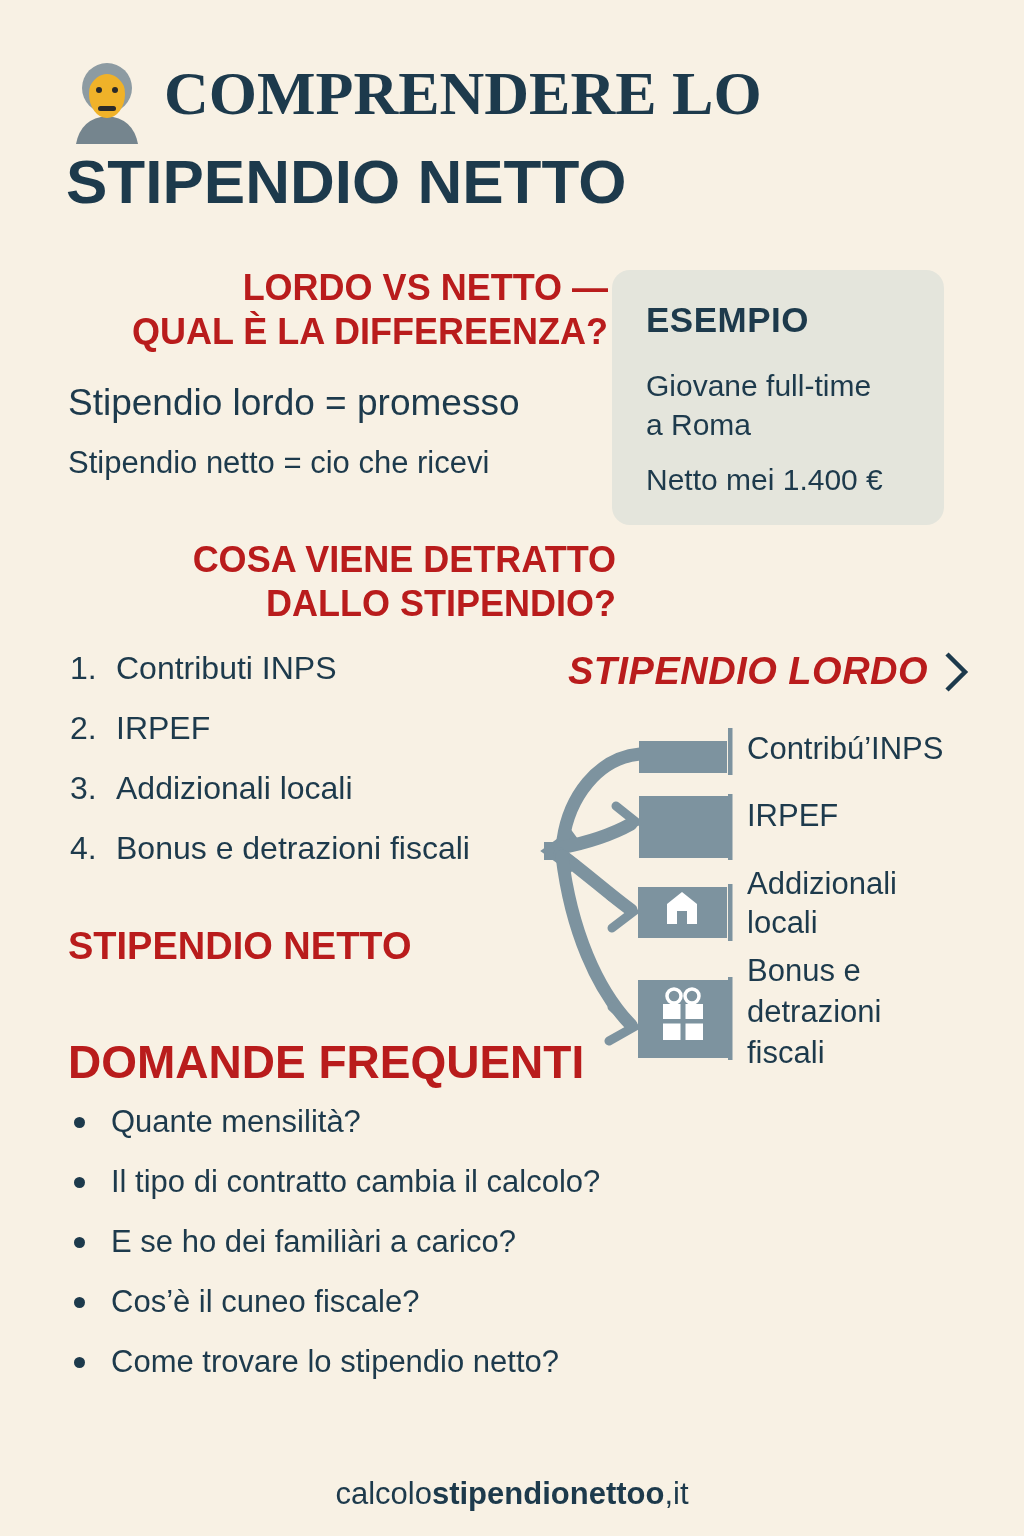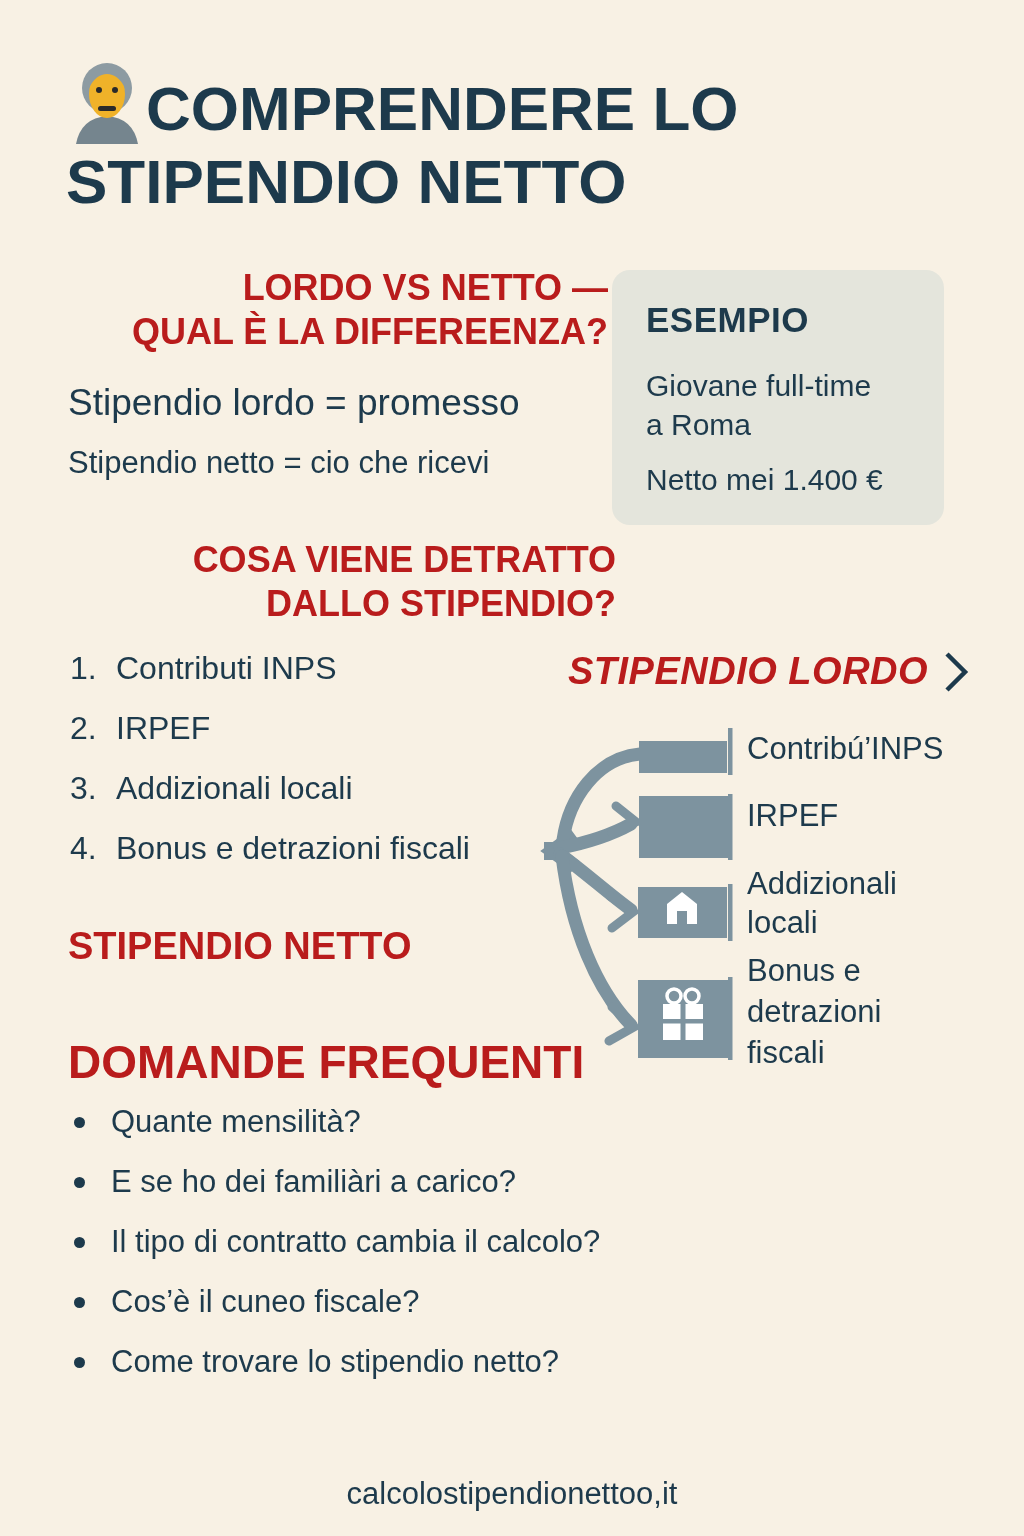--- a/index.html
+++ b/index.html
@@ -5,21 +5,21 @@
   html,body{margin:0;padding:0;}
   .canvas{
     position:relative;
     width:1024px;height:1536px;
     background:#f8f1e4;
     font-family:"Liberation Sans", sans-serif;
     color:#1d3a4c;
     overflow:hidden;
   }
   
-  .title-row{position:absolute;left:68px;top:58px;display:flex;align-items:flex-end;}
+  .title-row{position:absolute;left:68px;top:58px;display:flex;align-items:flex-start;gap:18px;font-family:Liberation Serif, serif;}
   .emoji{width:78px;height:86px;flex:0 0 auto;}
   .title-l1{font-size:62px;font-weight:700;letter-spacing:0px;color:#1d3a4c;white-space:nowrap;}
   .title-l2{position:absolute;left:66px;top:146px;font-size:62px;font-weight:700;color:#1d3a4c;white-space:nowrap;}
   
   .h2{font-weight:700;font-size:36px;line-height:44px;color:#b91c1c;letter-spacing:0px;text-align:right;}
   
   .lordo-head{position:absolute;left:68px;top:266px;width:540px;}
   .lordo-body1{position:absolute;left:68px;top:382px;font-size:37px;}
   .lordo-body2{position:absolute;left:68px;top:445px;font-size:31px;}
   
@@ -46,21 +46,21 @@
   .dl2{top:864px;}
   .dl3{top:950px;line-height:41px;}
   
   .netto-head{position:absolute;left:68px;top:924px;font-size:38px;}
   .faq-head{position:absolute;left:68px;top:1040px;font-size:46px;}
   .faq-list{position:absolute;left:74px;top:1104px;}
   .faq-item{display:flex;align-items:flex-start;font-size:31px;height:60px;}
   .dot{width:11px;height:11px;border-radius:50%;background:#1d3a4c;margin:13px 26px 0 0;flex:0 0 auto;}
   
   .footer{position:absolute;left:0;top:1476px;width:1024px;text-align:center;font-size:31px;color:#1d3a4c;}
-  .fw-b{font-weight:400;}
+  .fw-b{font-weight:700;}
 </style>
 </head>
 <body>
 
 <div class="canvas">
 
   <div class="title-row">
     <svg class="emoji" viewBox="0 0 78 86">
       <ellipse cx="39" cy="30" rx="25" ry="25" fill="#8d9ba2"></ellipse>
       <path d="M8,86 Q13,60 39,58 Q65,60 70,86 Z" fill="#75858e"></path>
@@ -167,25 +167,25 @@
   <div class="h2 netto-head">STIPENDIO NETTO</div>
 
   <div class="h2 faq-head">DOMANDE FREQUENTI</div>
   <ul class="faq-list" style="list-style:none;margin:0;padding:0;">
     <li class="faq-item">
       <span class="dot"></span>
       <span>Quante mensilità?</span>
     </li>
     <li class="faq-item">
       <span class="dot"></span>
-      <span>E se ho dei familiàri a carico?</span>
+      <span>Il tipo di contratto cambia il calcolo?</span>
     </li>
     <li class="faq-item">
       <span class="dot"></span>
-      <span>Il tipo di contratto cambia il calcolo?</span>
+      <span>E se ho dei familiàri a carico?</span>
     </li>
     <li class="faq-item">
       <span class="dot"></span>
       <span>Cos’è il cuneo fiscale?</span>
     </li>
     <li class="faq-item">
       <span class="dot"></span>
       <span>Come trovare lo stipendio netto?</span>
     </li>
   </ul>

